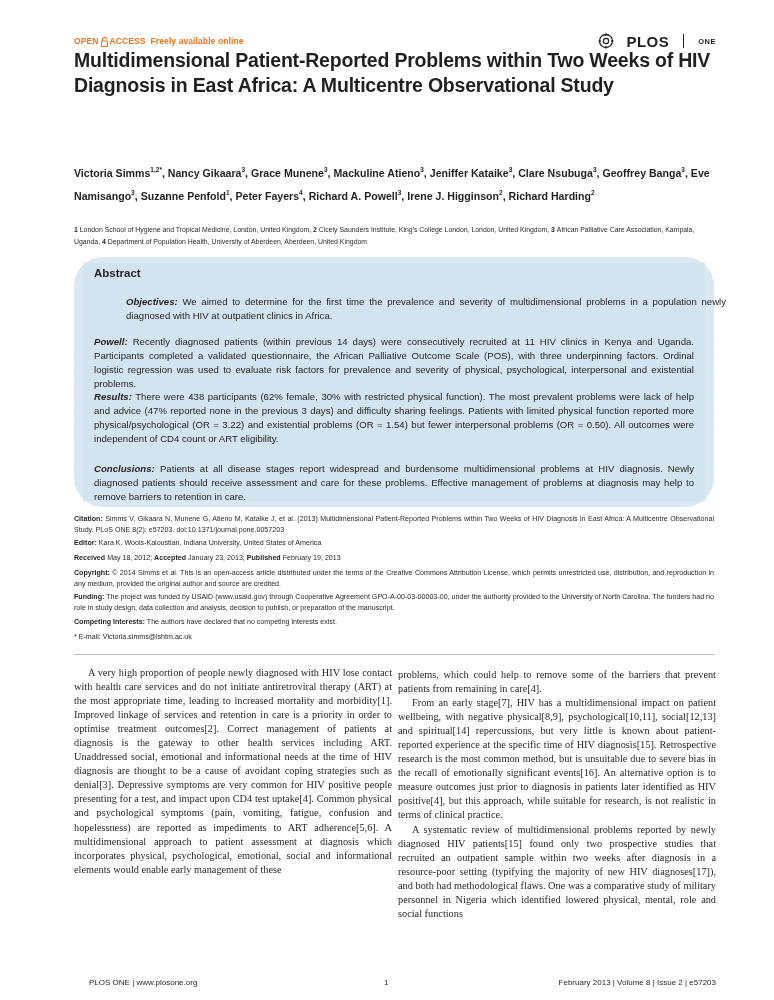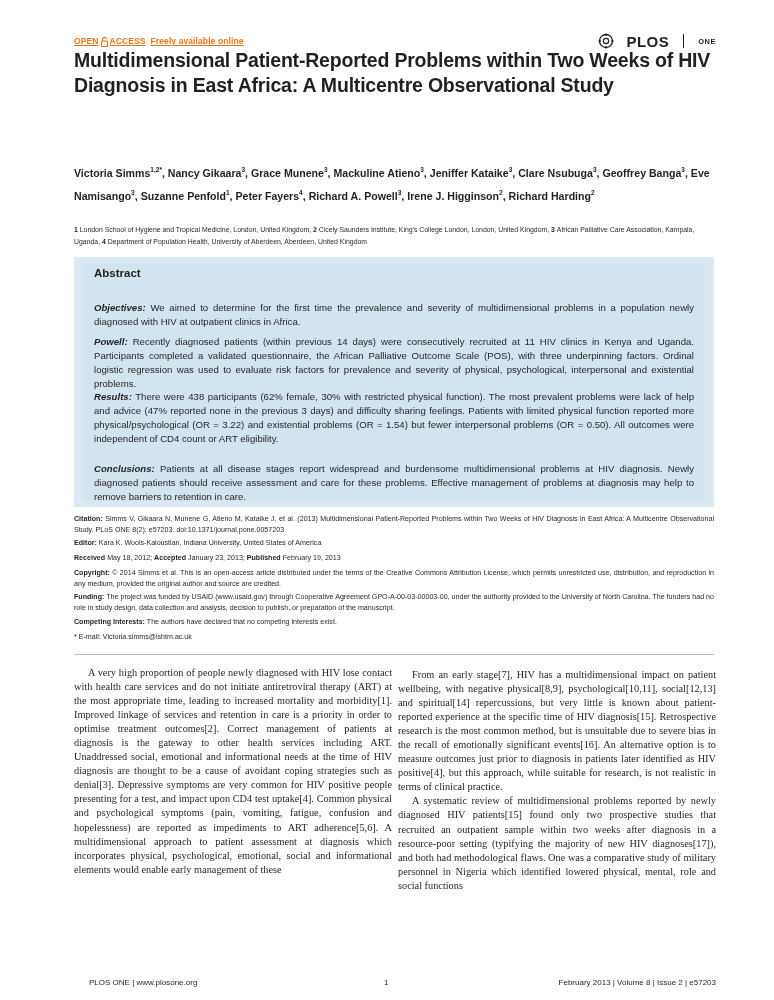--- a/index.html
+++ b/index.html
@@ -2,37 +2,37 @@
 <html><head>
 <meta charset="utf-8">
 <style>
   * { margin: 0; padding: 0; box-sizing: border-box; }
   body {
     width: 774px; height: 1000px; background: #ffffff; overflow: hidden;
     font-family: "Liberation Serif", serif; color: #231f20; position: relative;
   }
 
   .topbar { position: absolute; left: 74px; top: 31px; right: 58px; height: 20px; display: flex; justify-content: space-between; align-items: center; }
-  .oa { font-family: "Liberation Sans", sans-serif; font-size: 8.5px; font-weight: bold; color: #e8751a; letter-spacing: 0.1px; display: flex; align-items: center; gap: 2px; text-decoration: underline; }
+  .oa { font-family: "Liberation Sans", sans-serif; font-size: 8.5px; font-weight: bold; color: #e8751a; letter-spacing: 0.1px; display: flex; align-items: center; gap: 2px; }
   .oa .lock { display: inline-block; width: 7px; height: 9px; position: relative; }
   .oa .free { color: #e8751a; margin-left: 3px; }
   .plos-logo { display: flex; align-items: center; gap: 12px; font-family: "Liberation Sans", sans-serif; }
   .plos-logo .word { font-weight: bold; font-size: 15px; color: #231f20; letter-spacing: 0.5px; }
   .plos-logo .sep { width: 1px; height: 14px; background: #231f20; margin: 0 2px; }
   .plos-logo .one { font-size: 7.5px; font-weight: bold; color: #231f20; letter-spacing: 0.5px; }
 
   .title { position: absolute; left: 74px; top: 48px; width: 640px; font-family: "Liberation Sans", sans-serif; font-weight: bold; font-size: 19.5px; line-height: 25px; color: #231f20; letter-spacing: -0.2px; }
 
   .authors { position: absolute; left: 74px; top: 160px; width: 640px; font-family: "Liberation Sans", sans-serif; font-weight: bold; font-size: 10.6px; line-height: 19px; color: #231f20; }
   .authors sup { font-size: 6.5px; vertical-align: 5px; }
 
   .affil { position: absolute; left: 74px; top: 224px; width: 640px; font-family: "Liberation Sans", sans-serif; font-size: 6.9px; line-height: 12px; color: #231f20; }
   .affil b { font-weight: bold; }
 
-  .abstract { position: absolute; left: 74px; top: 257px; width: 640px; height: 250px; background: #d9e8f2; }
+  .abstract { position: absolute; left: 74px; top: 257px; width: 640px; height: 250px; background: #d9e8f2; border-radius: 29px; }
   .abstract-inner { position: absolute; left: 9px; top: 6px; right: 9px; bottom: 6px; background: #d2e4f0; }
   .abs-title { position: absolute; left: 20px; top: 10px; font-family: "Liberation Sans", sans-serif; font-weight: bold; font-size: 11.5px; color: #231f20; }
   .abs-para { position: absolute; left: 20px; width: 600px; font-family: "Liberation Sans", sans-serif; font-size: 9.6px; line-height: 14px; color: #231f20; text-align: justify; }
   .abs-para .lbl { font-weight: bold; font-style: italic; }
 
   .meta { position: absolute; left: 74px; width: 640px; font-family: "Liberation Sans", sans-serif; font-size: 7.1px; line-height: 11px; color: #231f20; text-align: justify; }
   .meta b { font-weight: bold; }
   .meta-block { position: absolute; left: 74px; top: 507px; width: 640px; height: 148px; border-bottom: 1px solid #bdbdbd; }
 
   .col { position: absolute; top: 666px; width: 318px; font-family: "Liberation Serif", serif; font-size: 10.3px; line-height: 14.05px; color: #231f20; text-align: justify; }
@@ -79,21 +79,21 @@
 
 <h1 class="title">Multidimensional Patient-Reported Problems within Two Weeks of HIV Diagnosis in East Africa: A Multicentre Observational Study</h1>
 
 <div class="authors" id="authors"><span>Victoria Simms<sup>1,2*</sup></span>, <span>Nancy Gikaara<sup>3</sup></span>, <span>Grace Munene<sup>3</sup></span>, <span>Mackuline Atieno<sup>3</sup></span>, <span>Jeniffer Kataike<sup>3</sup></span>, <span>Clare Nsubuga<sup>3</sup></span>, <span>Geoffrey Banga<sup>3</sup></span>, <span>Eve Namisango<sup>3</sup></span>, <span>Suzanne Penfold<sup>1</sup></span>, <span>Peter Fayers<sup>4</sup></span>, <span>Richard A. Powell<sup>3</sup></span>, <span>Irene J. Higginson<sup>2</sup></span>, <span>Richard Harding<sup>2</sup></span></div>
 
 <div class="affil" id="affil"><b>1 </b><span>London School of Hygiene and Tropical Medicine, London, United Kingdom, </span><b>2 </b><span>Cicely Saunders Institute, King's College London, London, United Kingdom, </span><b>3 </b><span>African Palliative Care Association, Kampala, Uganda, </span><b>4 </b><span>Department of Population Health, University of Aberdeen, Aberdeen, United Kingdom </span></div>
 
 <div class="abstract">
   <div class="abstract-inner"></div>
   <div class="abs-title">Abstract</div>
-  <div class="abs-para" style="top:44px;">
+  <div class="abs-para" style="top:38px;margin-left:32px;">
     <span class="lbl">Objectives:</span>
     <span>We aimed to determine for the first time the prevalence and severity of multidimensional problems in a population newly diagnosed with HIV at outpatient clinics in Africa.</span>
   </div>
   <div class="abs-para" style="top:78px;">
     <span class="lbl">Powell:</span>
     <span>Recently diagnosed patients (within previous 14 days) were consecutively recruited at 11 HIV clinics in Kenya and Uganda. Participants completed a validated questionnaire, the African Palliative Outcome Scale (POS), with three underpinning factors. Ordinal logistic regression was used to evaluate risk factors for prevalence and severity of physical, psychological, interpersonal and existential problems.</span>
   </div>
   <div class="abs-para" style="top:133px;">
     <span class="lbl">Results:</span>
     <span>There were 438 participants (62% female, 30% with restricted physical function). The most prevalent problems were lack of help and advice (47% reported none in the previous 3 days) and difficulty sharing feelings. Patients with limited physical function reported more physical/psychological (OR = 3.22) and existential problems (OR = 1.54) but fewer interpersonal problems (OR = 0.50). All outcomes were independent of CD4 count or ART eligibility.</span>
@@ -132,20 +132,21 @@
 <div class="meta" style="top:617px;">
   <b>Competing Interests:</b>
   <span>The authors have declared that no competing interests exist.</span>
 </div>
 <div class="meta" style="top:632px;">* E-mail: Victoria.simms@lshtm.ac.uk</div>
 
 <div class="col col-left">
   <p>A very high proportion of people newly diagnosed with HIV lose contact with health care services and do not initiate antiretroviral therapy (ART) at the most appropriate time, leading to increased mortality and morbidity[1]. Improved linkage of services and retention in care is a priority in order to optimise treatment outcomes[2]. Correct management of patients at diagnosis is the gateway to other health services including ART. Unaddressed social, emotional and informational needs at the time of HIV diagnosis are thought to be a cause of avoidant coping strategies such as denial[3]. Depressive symptoms are very common for HIV positive people presenting for a test, and impact upon CD4 test uptake[4]. Common physical and psychological symptoms (pain, vomiting, fatigue, confusion and hopelessness) are reported as impediments to ART adherence[5,6]. A multidimensional approach to patient assessment at diagnosis which incorporates physical, psychological, emotional, social and informational elements would enable early management of these</p>
 </div>
 <div class="col col-right" style="top:668px;">
+  <p class="noindent">problems, which could help to remove some of the barriers that prevent patients from remaining in care[4].</p>
   <p>From an early stage[7], HIV has a multidimensional impact on patient wellbeing, with negative physical[8,9], psychological[10,11], social[12,13] and spiritual[14] repercussions, but very little is known about patient-reported experience at the specific time of HIV diagnosis[15]. Retrospective research is the most common method, but is unsuitable due to severe bias in the recall of emotionally significant events[16]. An alternative option is to measure outcomes just prior to diagnosis in patients later identified as HIV positive[4], but this approach, while suitable for research, is not realistic in terms of clinical practice.</p>
   <p>A systematic review of multidimensional problems reported by newly diagnosed HIV patients[15] found only two prospective studies that recruited an outpatient sample within two weeks after diagnosis in a resource-poor setting (typifying the majority of new HIV diagnoses[17]), and both had methodological flaws. One was a comparative study of military personnel in Nigeria which identified lowered physical, mental, role and social functions</p>
 </div>
 
 <div class="footer">
   <span>PLOS ONE | www.plosone.org</span>
   <span class="center">1</span>
   <span>February 2013 | Volume 8 | Issue 2 | e57203</span>
 </div>
 

